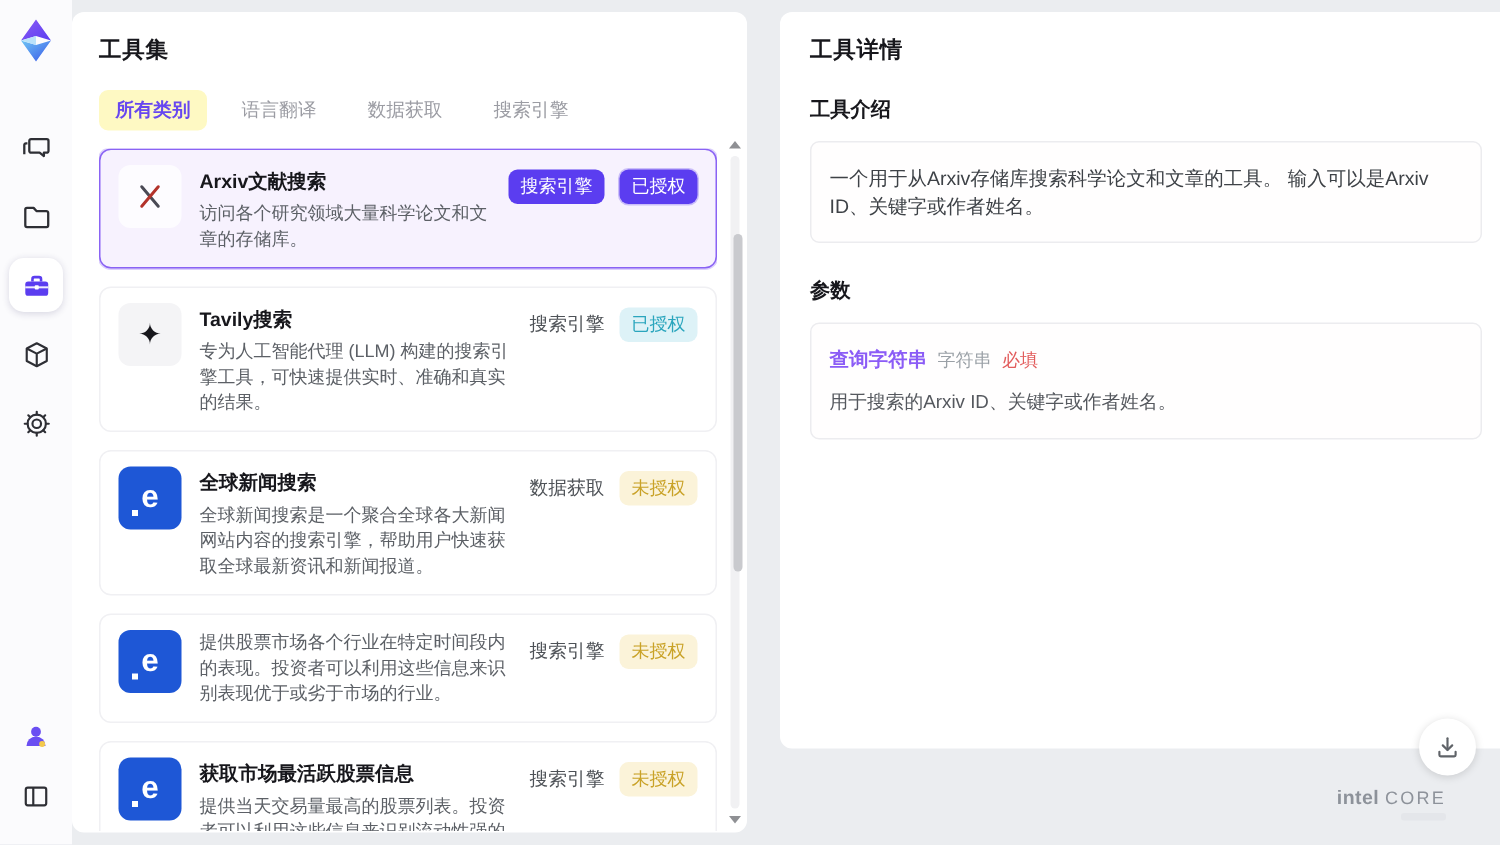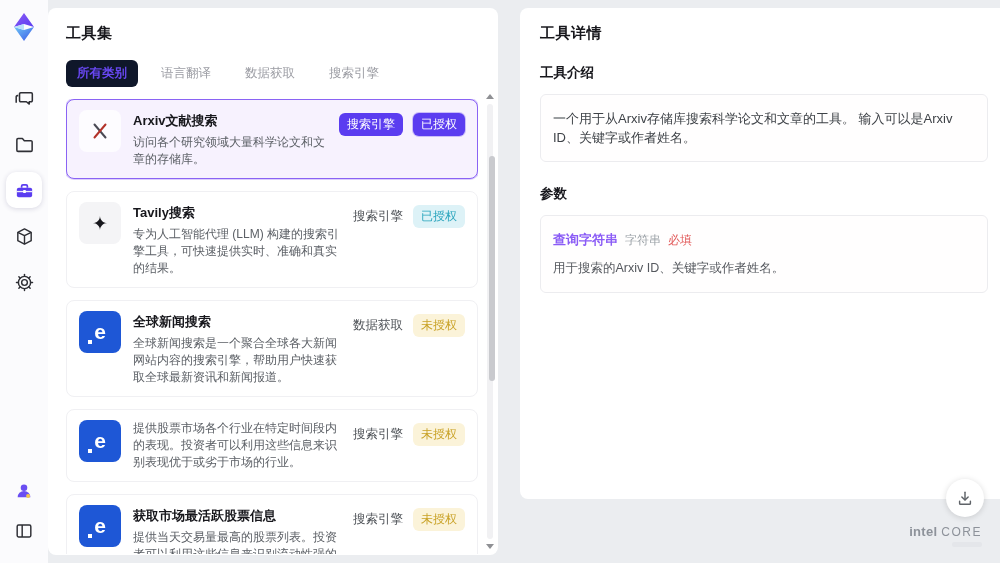--- a/index.html
+++ b/index.html
@@ -23,21 +23,21 @@
   .nav-bottom { margin-top:auto; display:flex; flex-direction:column; align-items:center; padding-bottom:10px; }
   .nav-bottom .nav-item { margin-bottom:4px; }
   
   .panel { position:absolute; top:8px; background:#fff; border-radius:8px; overflow:hidden; }
   .left-panel  { left:48px;  width:450px; height:547px; padding:16px 18px 0 18px; }
   .right-panel { left:520px; width:488px; height:491px; padding:16px 20px 0 20px; }
   .panel-title { font-size:15px; font-weight:bold; letter-spacing:.5px; }
   
   .tabs { display:flex; align-items:center; margin-top:17px; }
   .tab { font-size:12.5px; color:#9b9ca3; padding:5px 11px; border-radius:6px; margin-right:12px; cursor:pointer; white-space:nowrap; }
-  .tab.active { background:#0f172a; color:#6747f0; font-weight:bold; }
+  .tab.active { background:#fef9c3; color:#6747f0; font-weight:bold; }
   
   .tool-list { margin-top:12px; height:455px; overflow:hidden; width:412px; }
   .card {
     display:flex; align-items:flex-start; gap:12px;
     background:#fff; border:1px solid #f0f0f3; border-radius:8px;
     padding:10px 12px; margin-bottom:12px; cursor:pointer;
   }
   .card.selected {
     background:#f7f2fe; border:1px solid #8a63f4;
     box-shadow:0 0 0 1px rgba(138,99,244,.30);
@@ -79,21 +79,21 @@
   .param-name { font-size:13px; font-weight:bold; color:#8b5cf6; }
   .param-type { font-size:12px; color:#9aa0a6; }
   .param-req  { font-size:12px; color:#e25c5c; }
   .param-desc { font-size:12.5px; color:#55585e; margin-top:9px; }
   
   .dl-btn {
     position:absolute; right:16px; bottom:46px; width:38px; height:38px; border-radius:50%;
     background:#fff; box-shadow:0 1px 6px rgba(0,0,0,.15); display:flex;
     align-items:center; justify-content:center; cursor:pointer;
   }
-  .intel { position:absolute; right:18px; bottom:16px; text-align:right; color:#8d929a; }
+  .intel { position:absolute; right:36px; bottom:16px; text-align:right; color:#8d929a; }
   .intel .row1 { font-size:13px; letter-spacing:.3px; }
   .intel .b { font-weight:bold; }
   .intel .core { font-size:12px; letter-spacing:1.5px; }
   .intel .bar { margin-top:3px; margin-left:auto; width:30px; height:5px; background:#e4e6ea; border-radius:2px; }
   svg { display:block; }
 </style>
 </head>
 <body>
 
 <div class="sidebar">

